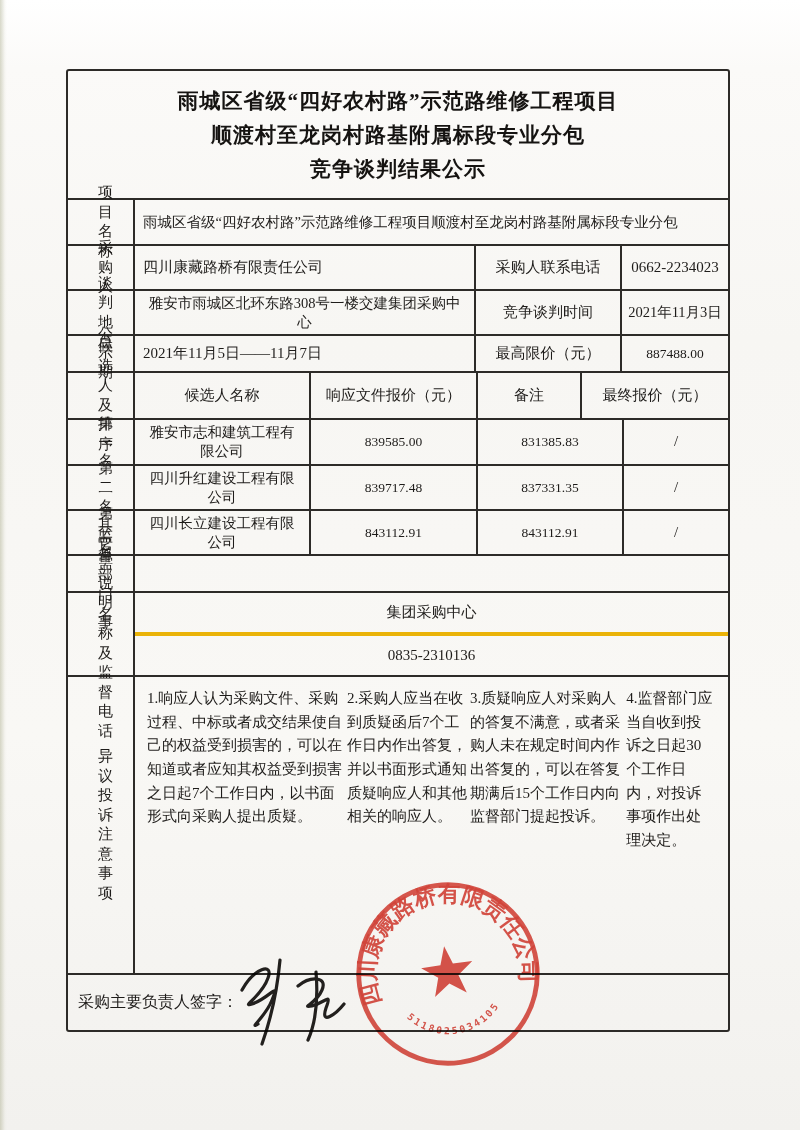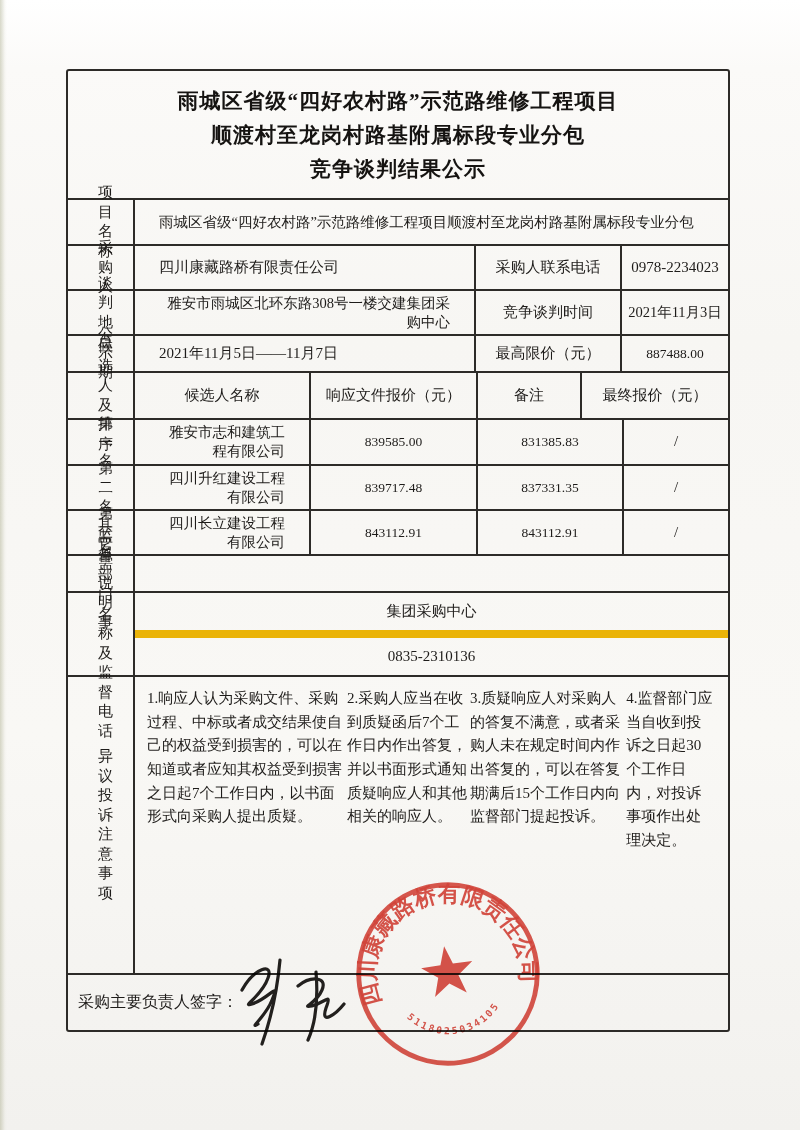--- a/index.html
+++ b/index.html
@@ -19,39 +19,39 @@
   }
   .row{display:flex;border-bottom:2px solid #2d2b28;box-sizing:border-box;}
   .row:last-child{border-bottom:none;}
   .cell{
     border-right:2px solid #2d2b28;box-sizing:border-box;
     display:flex;align-items:center;justify-content:center;
     font-size:15px;line-height:1.3;text-align:center;
   }
   .cell:last-child{border-right:none;}
   .c-label{width:67px;flex:0 0 67px;padding:2px 20px;text-align:right;justify-content:flex-start;}
-  .left{justify-content:flex-start;text-align:right;padding:2px 24px;}
+  .left{justify-content:flex-start;text-align:center;padding:2px 8px;}
   .grow{flex:1 1 auto;}
   
   .title-row{height:127px;flex-direction:column;display:flex;align-items:center;justify-content:center;
     border-bottom:2px solid #2d2b28;}
   .title-line{font-weight:bold;font-size:21px;line-height:34px;letter-spacing:1px;color:#151311;}
   
   .h46{height:46px;} .h45{height:45px;} .h37{height:37px;} .h47{height:47px;}
   .h84{height:84px;} .h298{height:298px;} .h55{height:55px;}
   .c-content4{width:341px;flex:0 0 341px;}
   .c-klabel{width:146px;flex:0 0 146px;}
   .c-name{width:176px;flex:0 0 176px;}
   .c-p1{width:167px;flex:0 0 167px;}
   .c-p2{width:146px;flex:0 0 146px;}
   .fs14{font-size:14.5px;}
   .fs13{font-size:13.5px;text-align:right;}
   .sup-col{flex-direction:column;align-items:stretch;padding:0;}
   .sup-half{flex:1 1 50%;display:flex;align-items:center;justify-content:center;}
-  .sup-half:first-child{border-bottom:8px solid #eab308;}
+  .sup-half:first-child{border-bottom:4px solid #eab308;}
   .dispute-text{
     flex:1 1 auto;align-self:stretch;display:flex;flex-direction:row;justify-content:center;
     padding:10px 12px;text-align:left;font-size:15px;line-height:1.58;
   }
   .dispute-text div{margin:0;}
   .sig-row .cell{justify-content:flex-start;padding-left:10px;font-size:16px;}
   
   .seal{
     position:absolute;left:351px;top:877px;width:194px;height:194px;z-index:5;
     transform:rotate(-8deg);mix-blend-mode:multiply;opacity:.92;
@@ -76,21 +76,21 @@
 
   <div class="row h46">
     <div class="cell c-label">项目名称</div>
     <div class="cell left grow fs14">雨城区省级“四好农村路”示范路维修工程项目顺渡村至龙岗村路基附属标段专业分包</div>
   </div>
 
   <div class="row h45">
     <div class="cell c-label">采购人</div>
     <div class="cell left c-content4">四川康藏路桥有限责任公司</div>
     <div class="cell c-klabel">采购人联系电话</div>
-    <div class="cell grow">0978-2234023</div>
+    <div class="cell grow">0662-2234023</div>
   </div>
 
   <div class="row h45">
     <div class="cell c-label">谈判地点</div>
     <div class="cell left c-content4 fs14">雅安市雨城区北环东路308号一楼交建集团采购中心</div>
     <div class="cell c-klabel">竞争谈判时间</div>
     <div class="cell grow fs14">2021年11月3日</div>
   </div>
 
   <div class="row h37">

